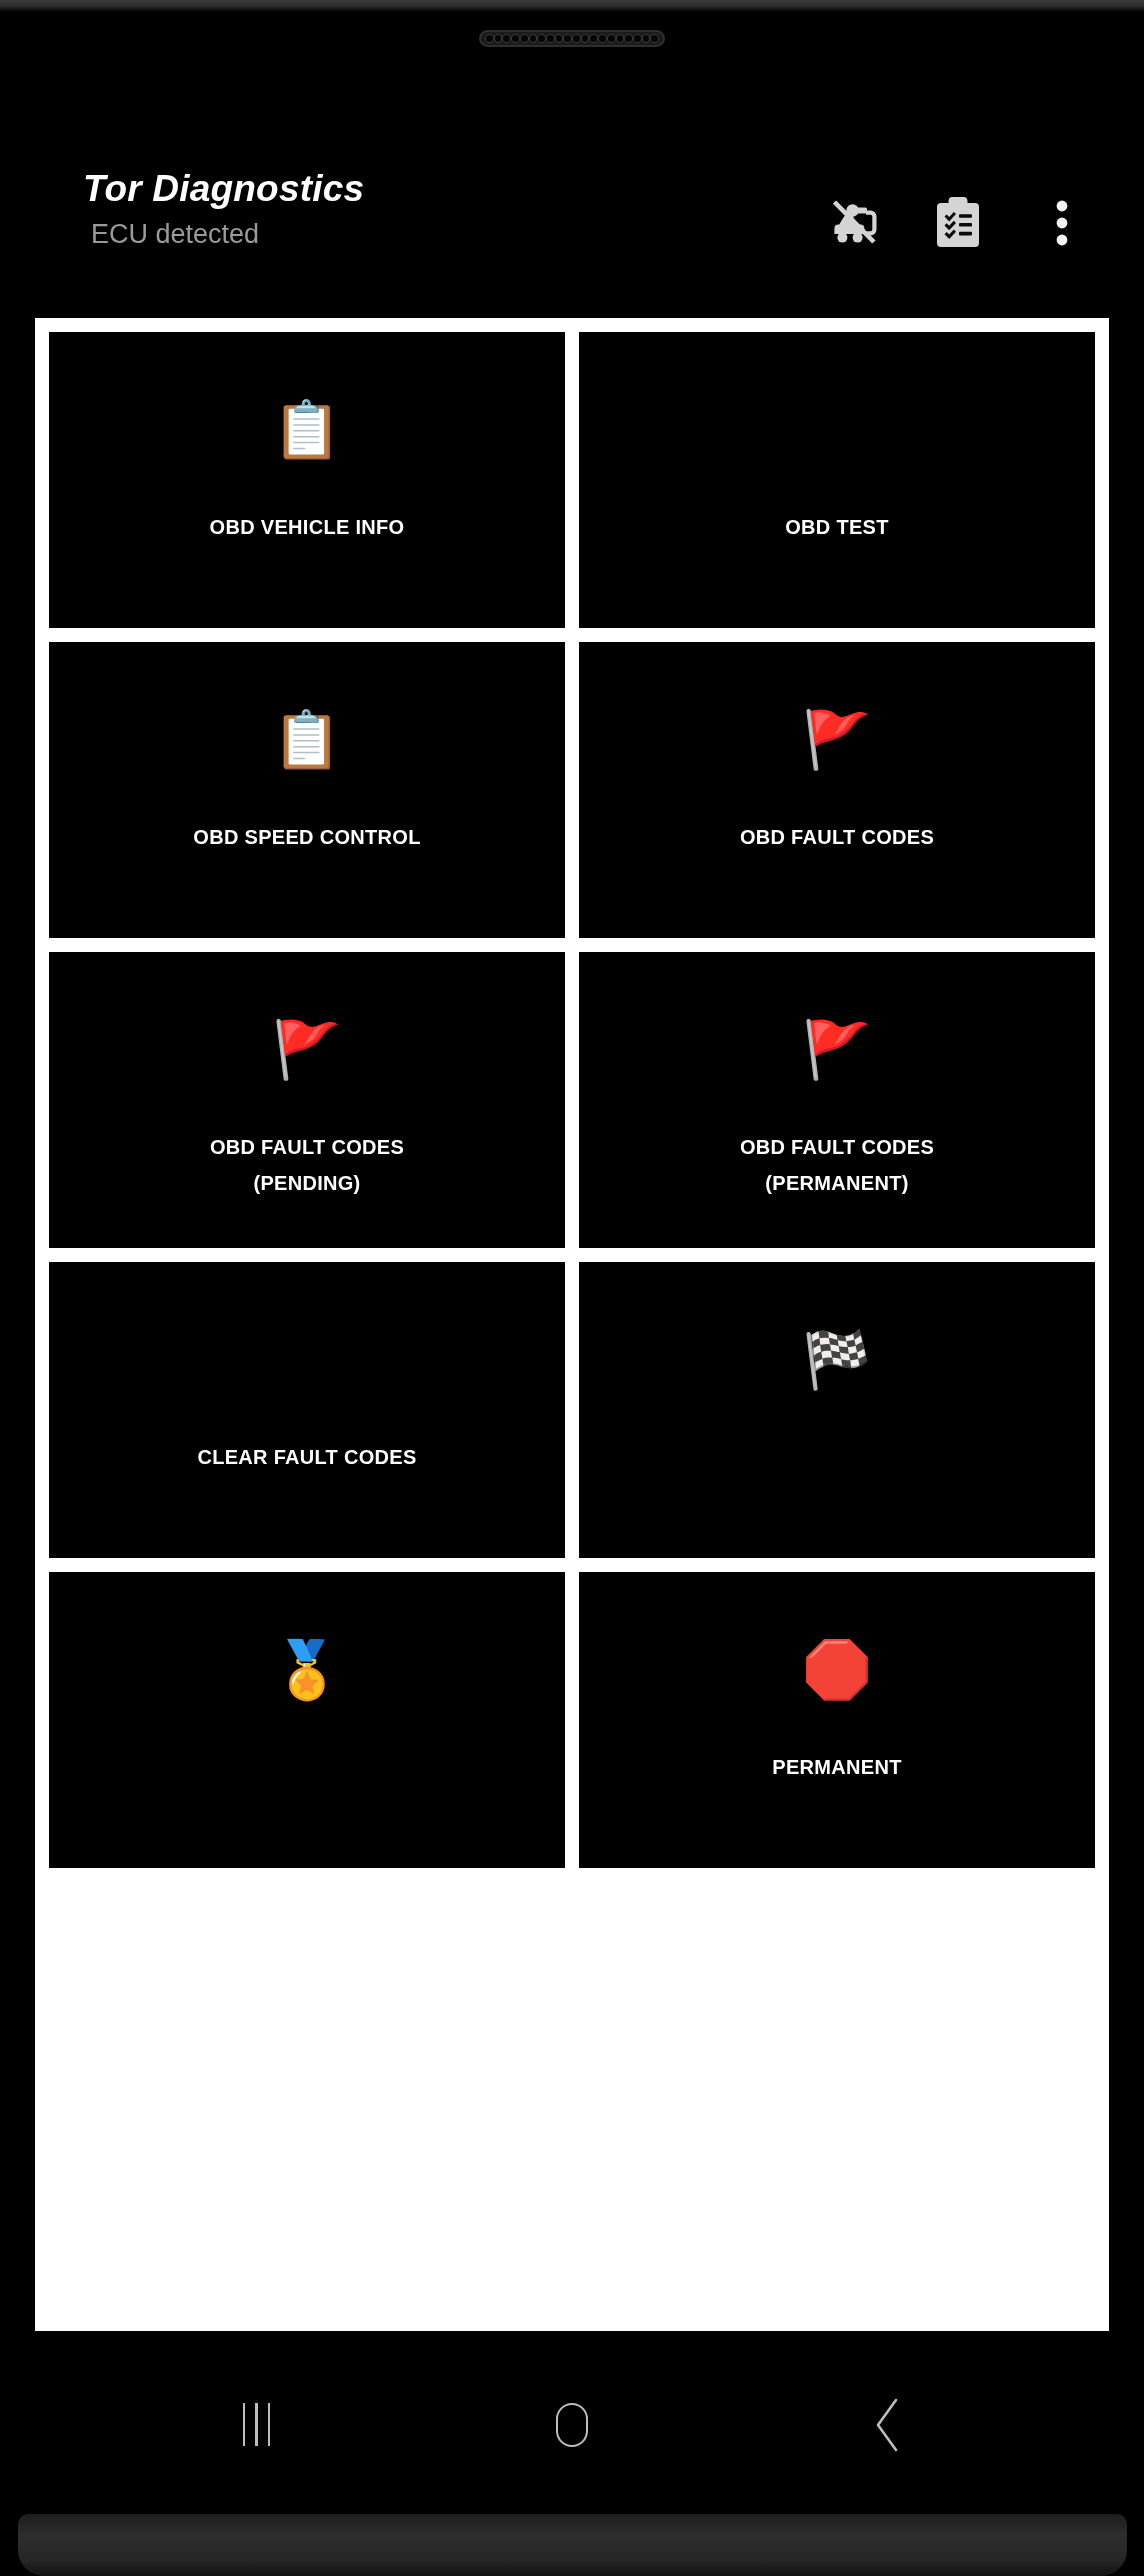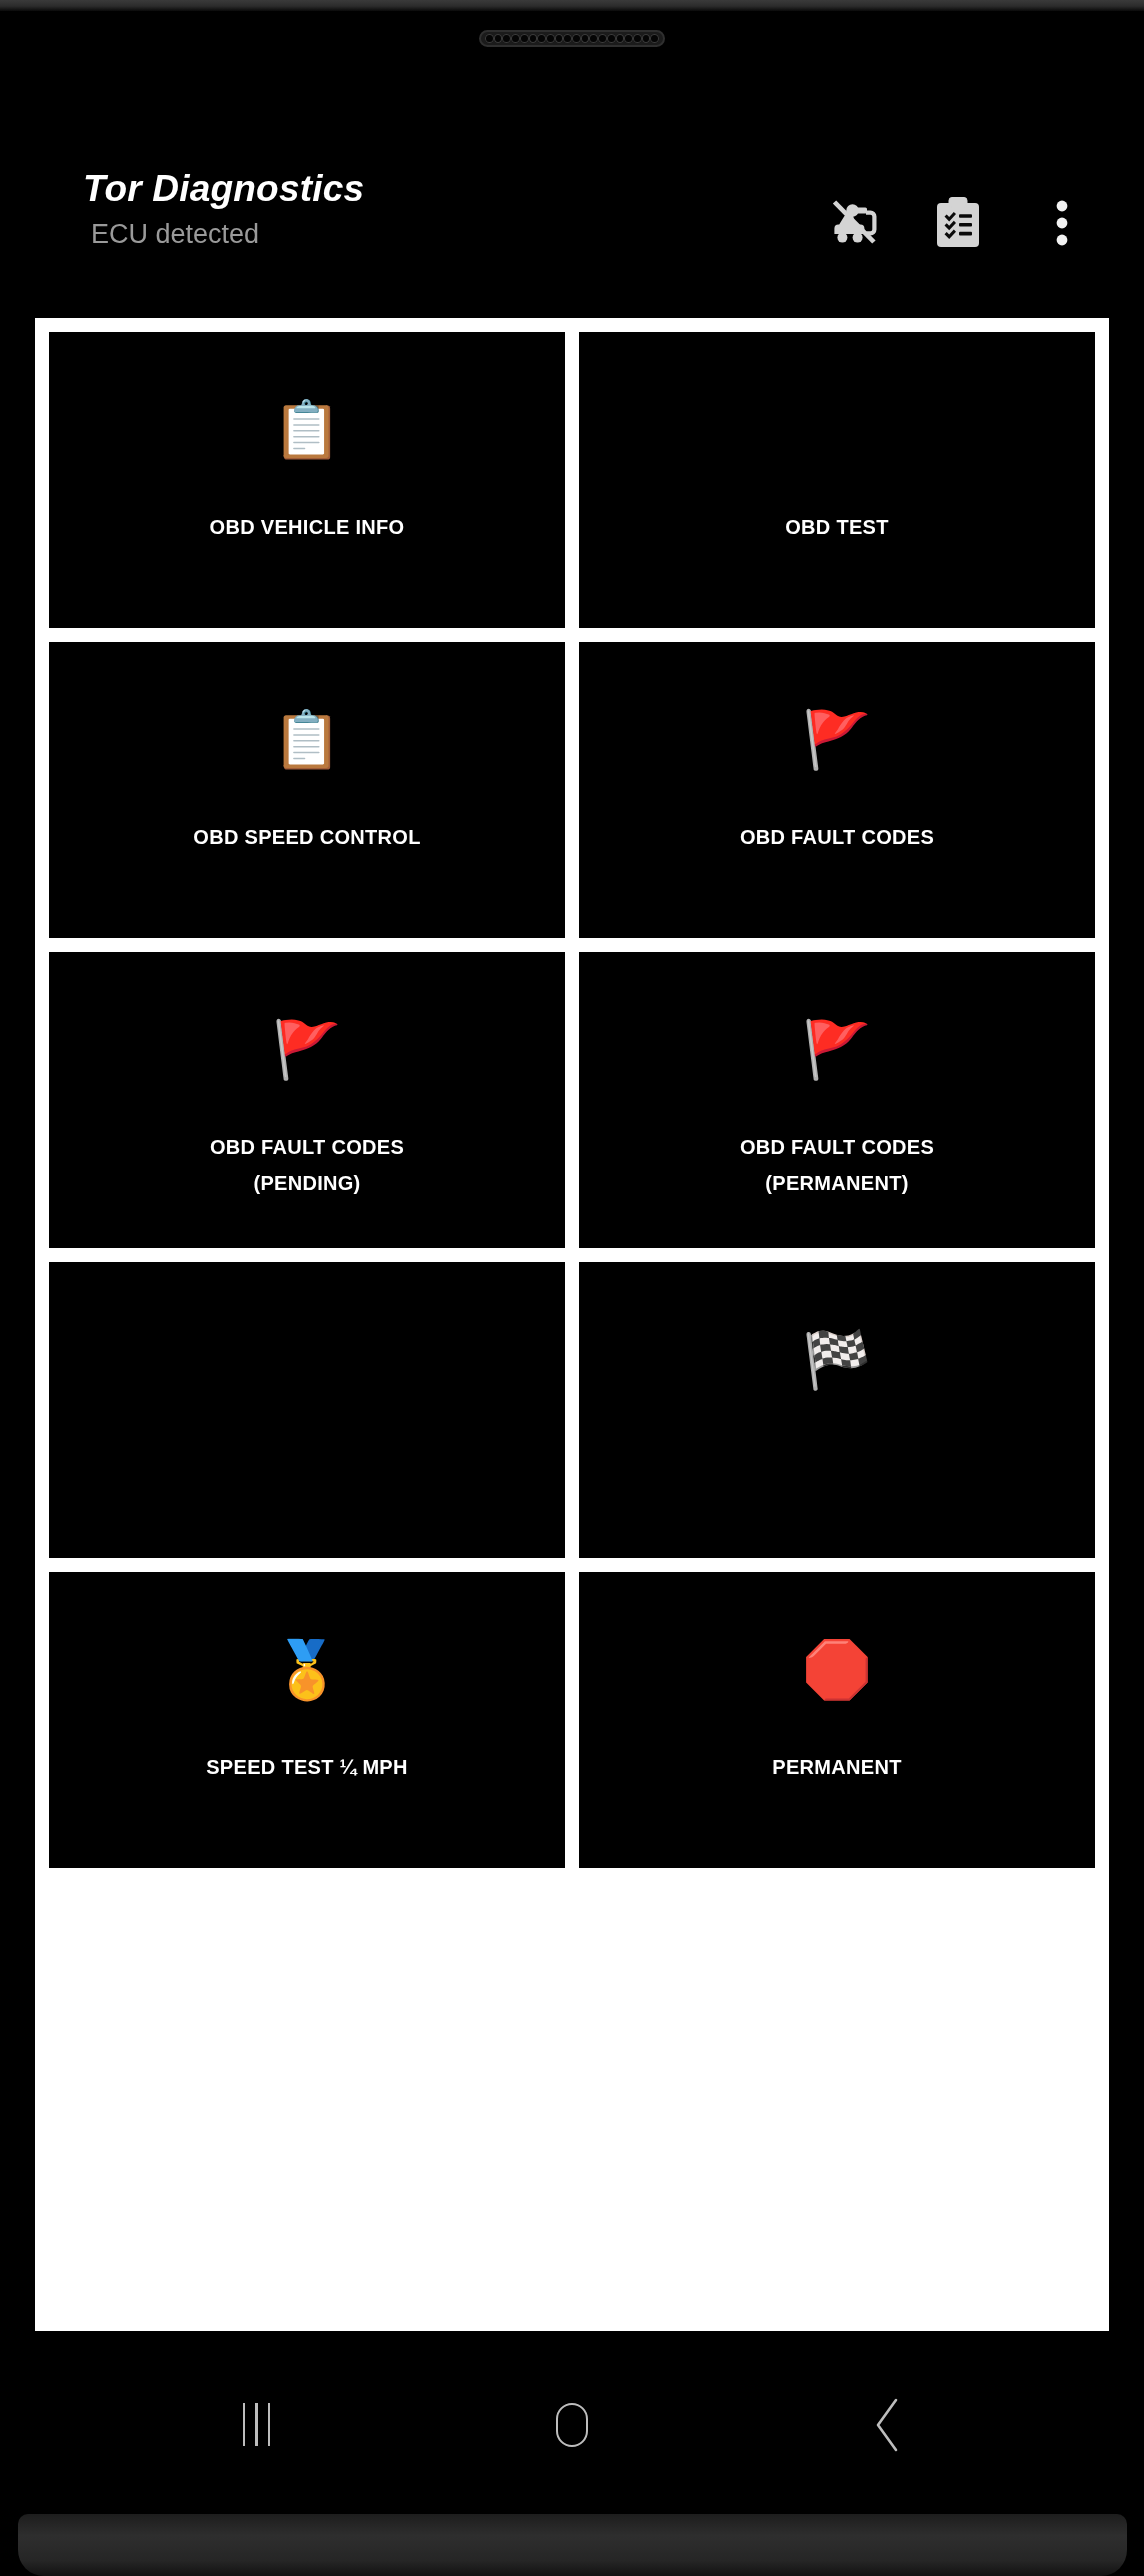--- a/index.html
+++ b/index.html
@@ -238,27 +238,27 @@
           <div class="tile-label">OBD FAULT CODES
 (PENDING)</div>
         </div>
         <div class="tile">
           <div class="tile-emoji">🚩</div>
           <div class="tile-label">OBD FAULT CODES
 (PERMANENT)</div>
         </div>
         <div class="tile">
           <div class="tile-emoji">🗑</div>
+          <div class="tile-label">CLEAR FAULT CODES</div>
         </div>
         <div class="tile">
           <div class="tile-emoji">🏁</div>
         </div>
         <div class="tile">
           <div class="tile-emoji">🏅</div>
-          <div class="tile-label">SPEED TEST ¼ MPH</div>
         </div>
         <div class="tile">
           <div class="tile-emoji">🛑</div>
           <div class="tile-label">PERMANENT</div>
         </div>
       </div>
   </div>
 
   <div id="navbar">
 

